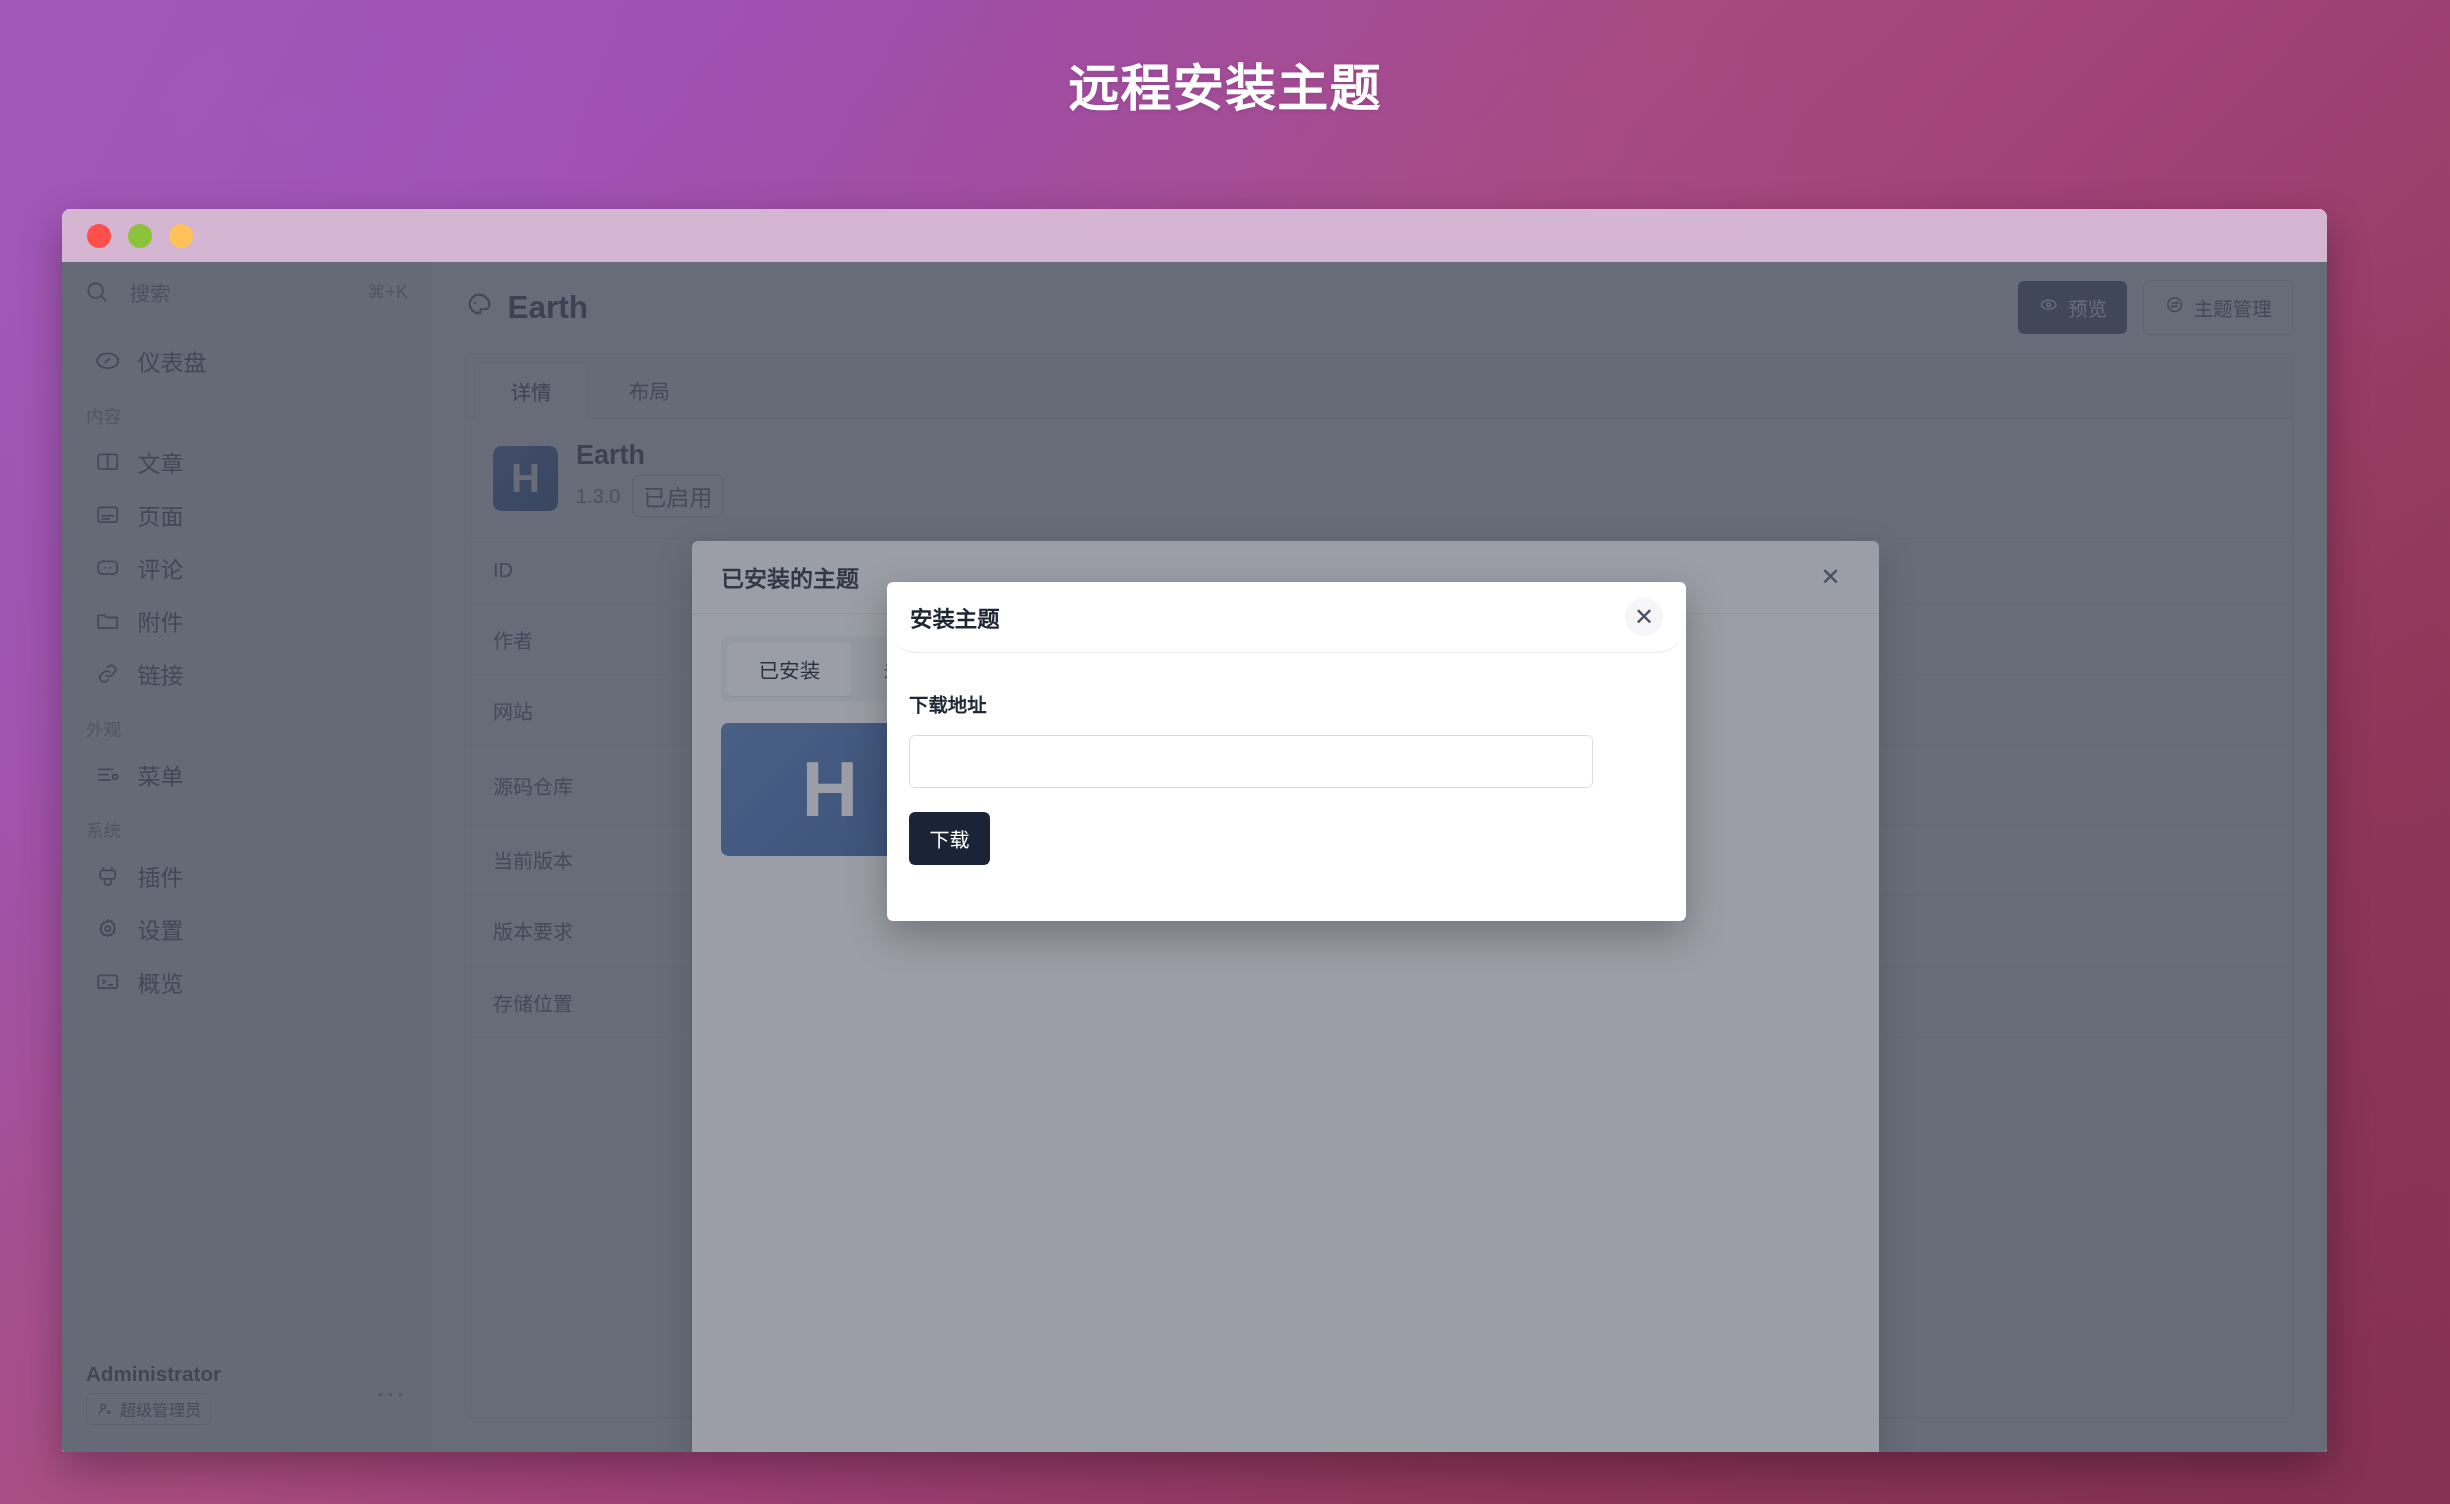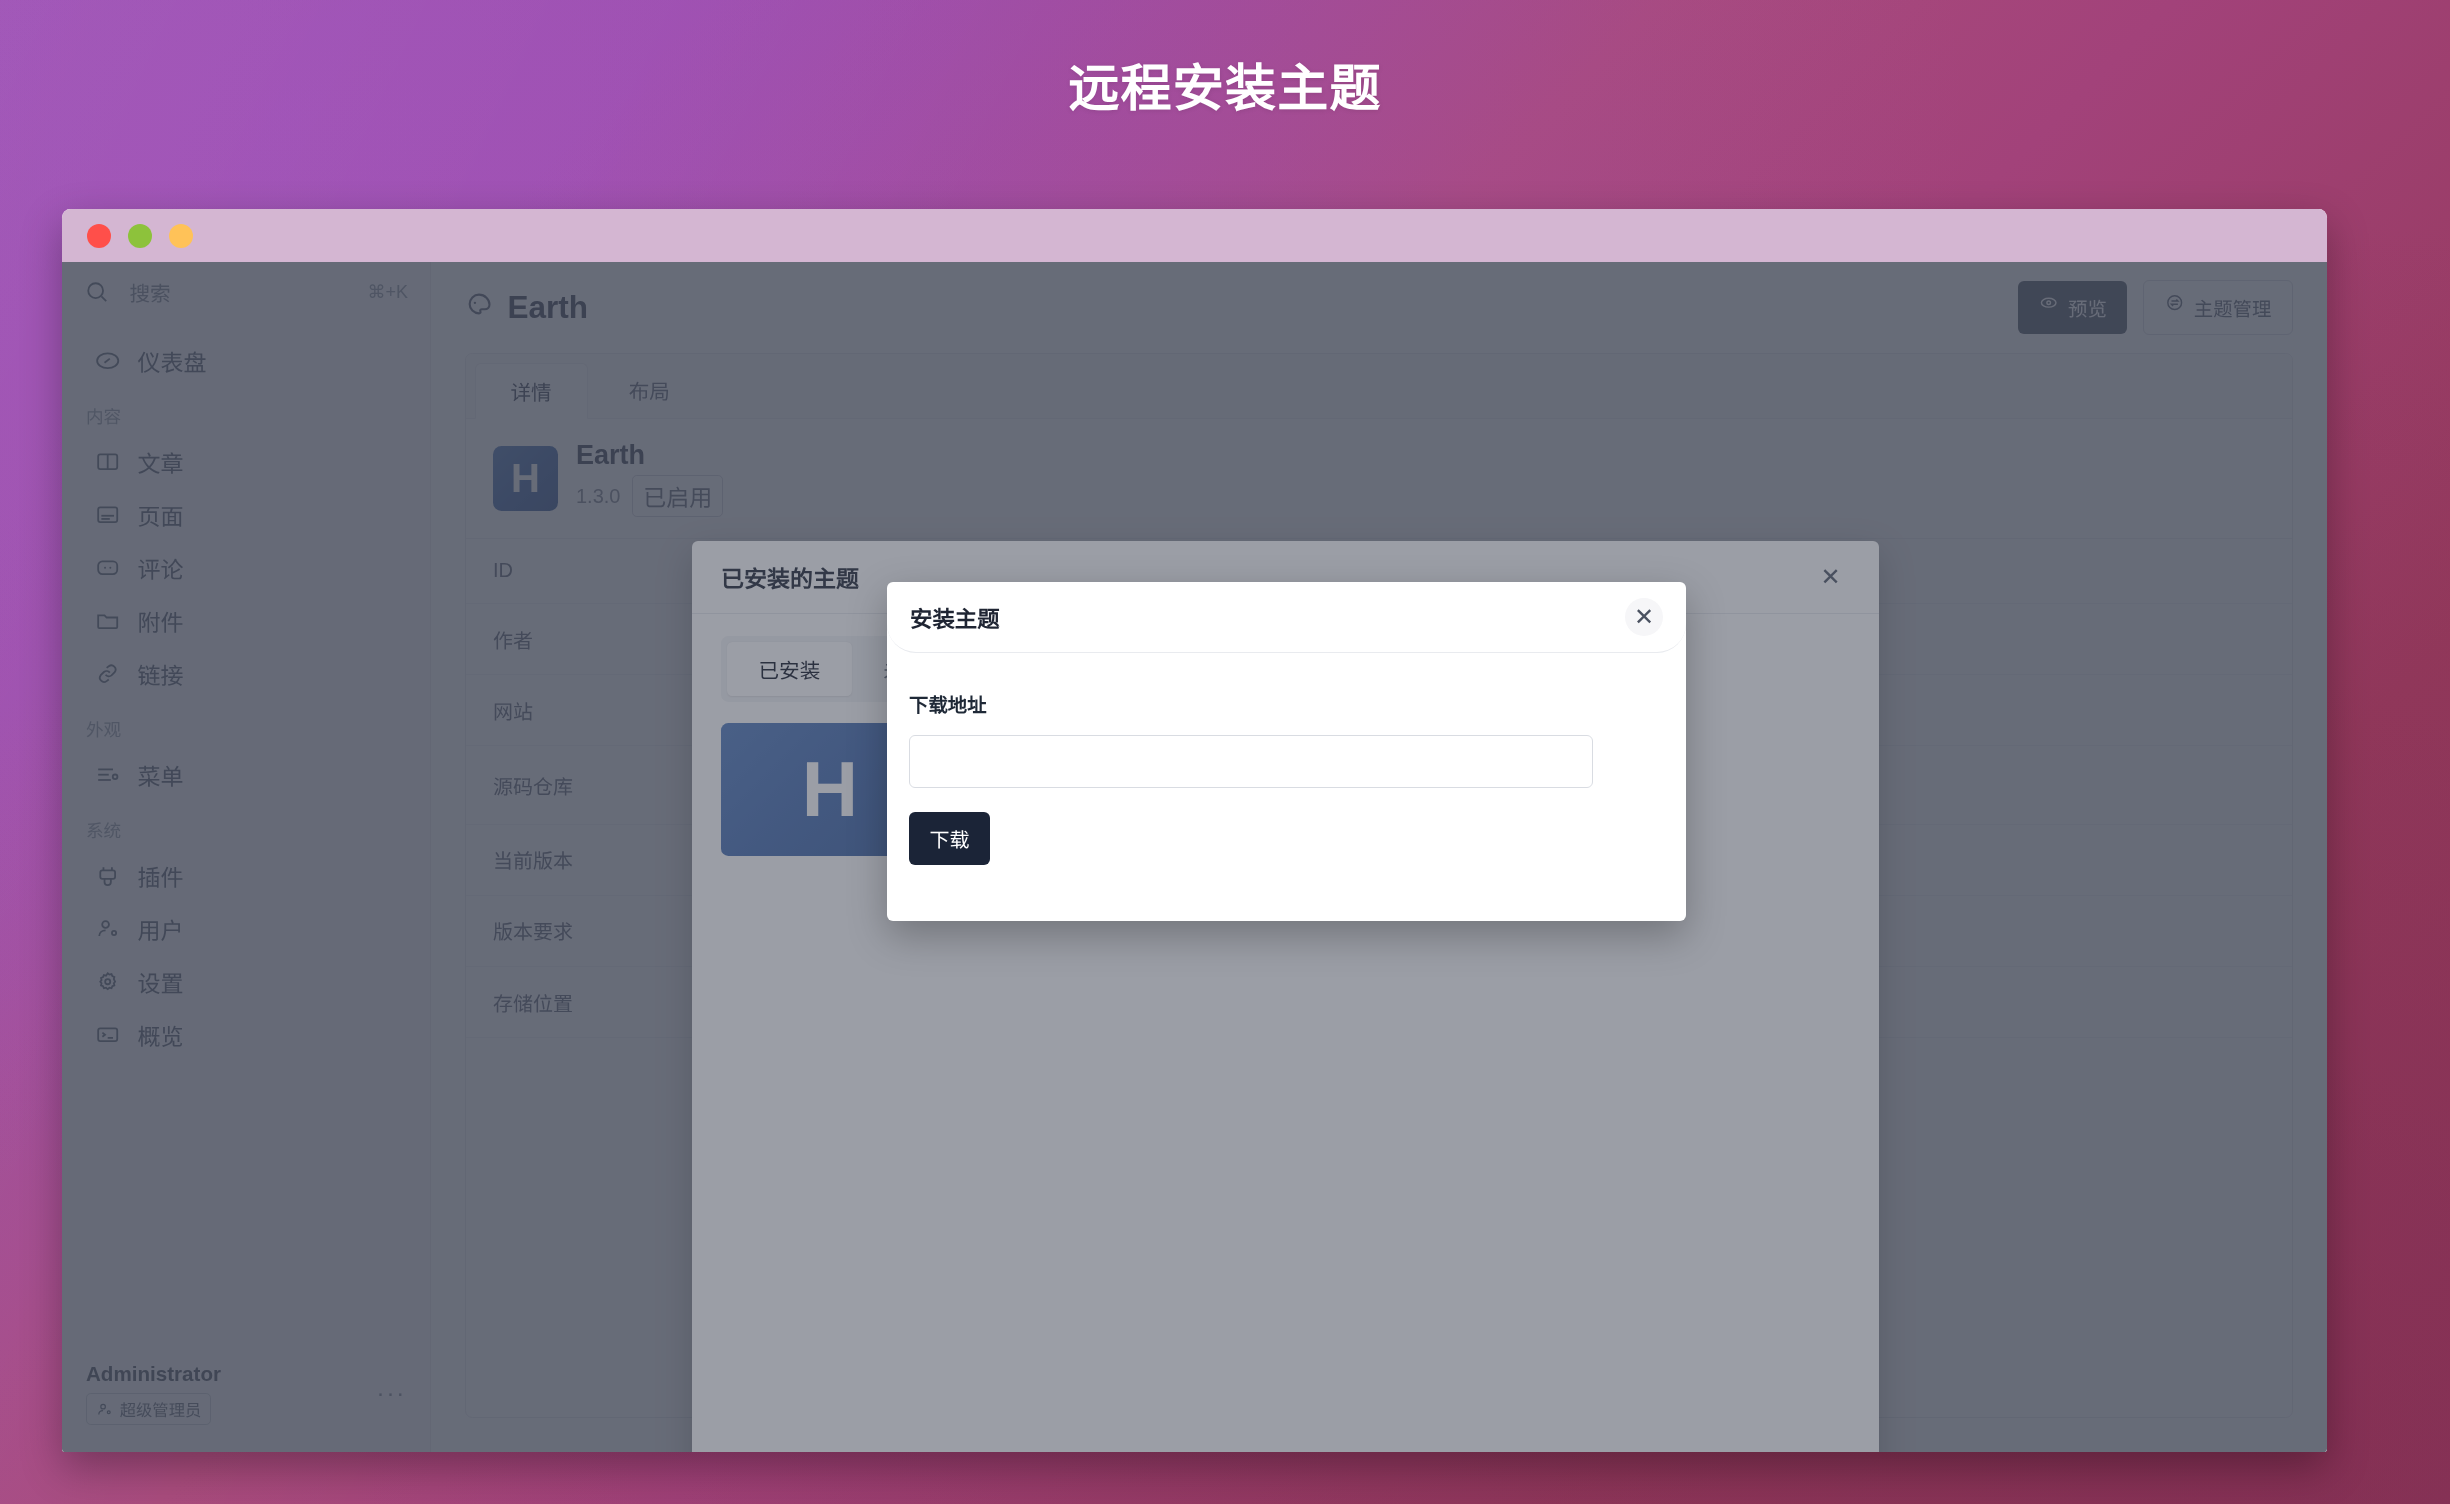--- a/index.html
+++ b/index.html
@@ -135,21 +135,21 @@
     padding: 0 34px;
     gap: 13.3px;
   }
   .main-title {
     display: flex; align-items: center; gap: 14.5px;
     color: #4a5160; font-size: 31.5px; font-weight: bold;
   }
   .main-title svg { width: 28px; height: 28px; stroke: #646b7a; fill: none; stroke-width: 1.8; }
   .header-actions { margin-left: auto; display: flex; align-items: center; gap: 15.7px; }
   .btn {
-    display: inline-flex; gap: 9.7px;
+    display: inline-flex; align-items: center; gap: 9.7px;
     border-radius: 6px; font-size: 19.4px;
     padding: 12px 20.6px; white-space: nowrap;
   }
   .btn-dark { background: #5c6473; color: #ffffff; }
   .btn-ghost { border: 0.6px solid #dcdfe5; color: #6a7180; background: #fff; }
   .btn svg { width: 19.4px; height: 19.4px; stroke: currentColor; fill: none; stroke-width: 1.8; }
 
   .detail-wrap { padding: 0 34px 34px 34px; flex: 1; display: flex; }
   .detail-card {
     flex: 1;
@@ -423,30 +423,20 @@
 
       <div class="nav-item">
         <span class="nav-icon">
           <svg viewBox="0 0 24 24">
               <path d="M8 4v3M16 4v3"></path>
               <rect x="5" y="7" width="14" height="8" rx="2"></rect>
               <path d="M9 15v3a3 3 0 0 0 6 0v-3"></path>
             </svg>
         </span>
         <span>插件</span>
-      </div>
-      <div class="nav-item">
-        <span class="nav-icon">
-          <svg viewBox="0 0 24 24">
-              <circle cx="10" cy="8" r="3.2"></circle>
-              <path d="M4 19c0-3.3 2.7-5.5 6-5.5"></path>
-              <circle cx="18" cy="16" r="2"></circle>
-            </svg>
-        </span>
-        <span>用户</span>
       </div>
       <div class="nav-item">
         <span class="nav-icon">
           <svg viewBox="0 0 24 24">
               <path d="M12 4l1.6 1.3 2-.5.8 1.9 1.9.8-.5 2L19 12l-1.2 1.5.5 2-1.9.8-.8 1.9-2-.5L12 19l-1.6-1.3-2 .5-.8-1.9-1.9-.8.5-2L5 12l1.2-1.5-.5-2 1.9-.8.8-1.9 2 .5z"></path>
               <circle cx="12" cy="12" r="2.4"></circle>
             </svg>
         </span>
         <span>设置</span>
       </div>

